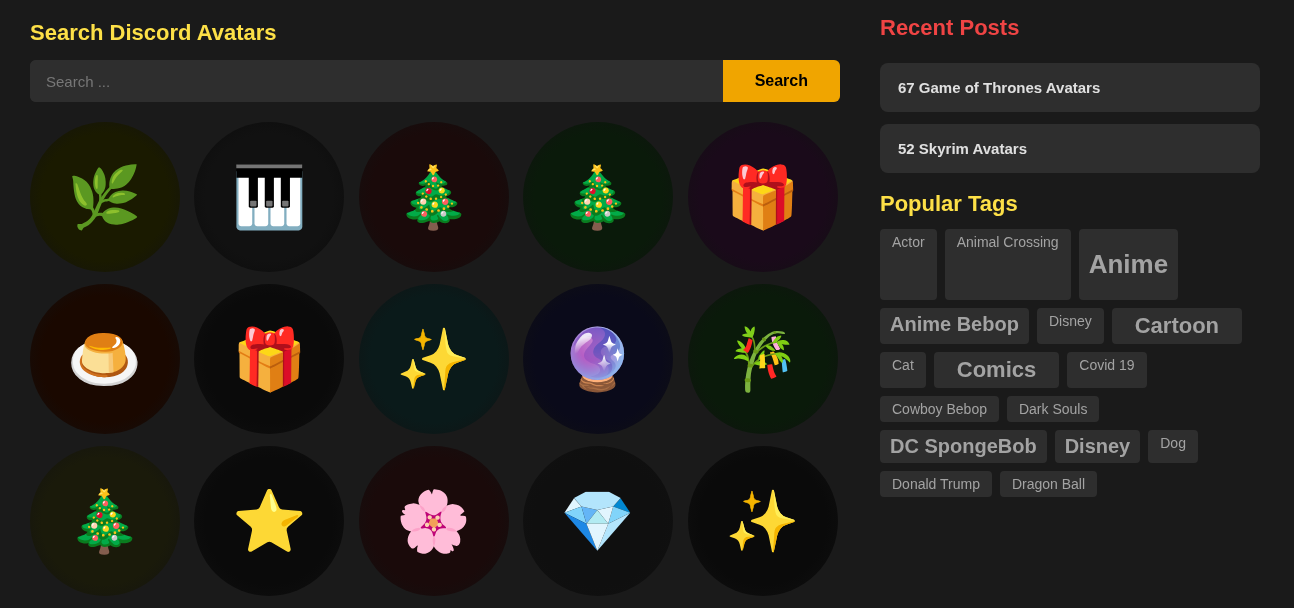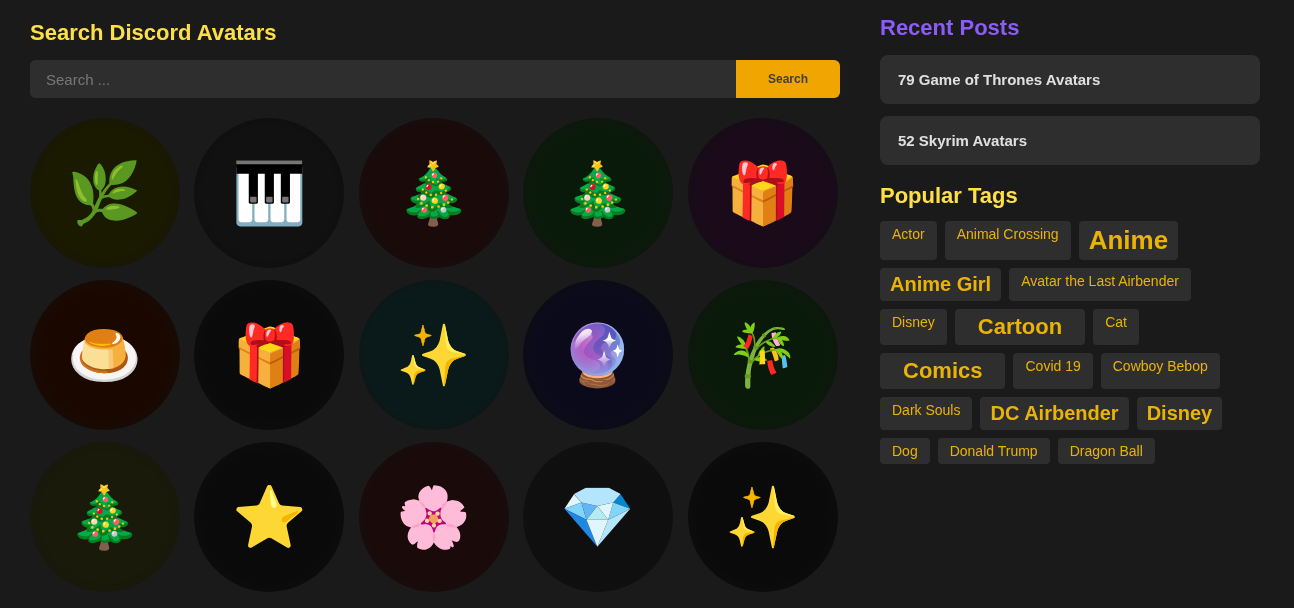--- a/index.html
+++ b/index.html
@@ -48,22 +48,22 @@
       border: none;
       color: #aaa;
       font-size: 15px;
       padding: 4px 16px;
       outline: none;
     }
     .search-input::placeholder { color: #777; }
     .search-button {
       background: #f0a500;
       border: none;
-      color: #404040;
-      font-size: 12px;
+      color: #000000;
+      font-size: 16px;
       font-weight: bold;
       padding: 12px 32px;
       cursor: pointer;
     }
 
     
     .avatar-grid {
       display: grid;
       grid-template-columns: repeat(5, 1fr);
       gap: 12px;
@@ -84,24 +84,24 @@
       height: 100%;
       border-radius: 50%;
       display: flex;
       align-items: center;
       justify-content: center;
       font-size: 60px;
     }
 
     
     .recent-posts-title {
-      color: #8b5cf6;
+      color: #ef4444;
       font-size: 22px;
       font-weight: bold;
-      margin-bottom: 14px;
+      margin-bottom: 22px;
     }
     .recent-post-item {
       background: #2e2e2e;
       border-radius: 8px;
       padding: 16px 18px;
       margin-bottom: 12px;
       color: #e0e0e0;
       font-size: 15px;
       font-weight: bold;
       cursor: pointer;
@@ -113,28 +113,28 @@
       font-weight: bold;
       margin: 18px 0 12px;
     }
     .tags-container {
       display: flex;
       flex-wrap: wrap;
       gap: 8px;
     }
     .tag {
       background: #2e2e2e;
-      color: #eab308;
+      color: #a3a3a3;
       border-radius: 4px;
       padding: 5px 12px;
       font-size: 14px;
       cursor: pointer;
       white-space: nowrap;
     }
-    .tag.large { font-size: 26px; font-weight: bold; padding: 4px 10px; }
+    .tag.large { font-size: 26px; font-weight: bold; padding: 20px 10px; }
     .tag.medium { font-size: 20px; font-weight: bold; padding: 5px 10px; }
     .tag.medium2 { font-size: 22px; font-weight: bold; padding: 5px 23px; }
 
     
     .av1 { background: radial-gradient(circle, #1a1a00 60%, #111); }
     .av2 { background: radial-gradient(circle, #111 60%, #0a0a0a); }
     .av3 { background: radial-gradient(circle, #1a0a0a 60%, #111); }
     .av4 { background: radial-gradient(circle, #0a1a0a 60%, #111); }
     .av5 { background: radial-gradient(circle, #1a0a1a 60%, #111); }
     .av6 { background: radial-gradient(circle, #1a0800 60%, #111); }
@@ -207,39 +207,38 @@
         <div class="avatar-circle av15">
           <div class="avatar-inner">✨</div>
         </div>
       </div>
   </div>
 
   <div class="sidebar">
     <h2 class="recent-posts-title">Recent Posts</h2>
 
     <div id="recent-posts-list">
-        <div class="recent-post-item">79 Game of Thrones Avatars</div>
+        <div class="recent-post-item">67 Game of Thrones Avatars</div>
         <div class="recent-post-item">52 Skyrim Avatars</div>
       </div>
 
     <h2 class="popular-tags-title">Popular Tags</h2>
 
     <div class="tags-container" id="tags-container">
         <span class="tag">Actor</span>
         <span class="tag">Animal Crossing</span>
         <span class="tag large">Anime</span>
-        <span class="tag medium">Anime Girl</span>
-        <span class="tag">Avatar the Last Airbender</span>
+        <span class="tag medium">Anime Bebop</span>
         <span class="tag">Disney</span>
         <span class="tag medium2">Cartoon</span>
         <span class="tag">Cat</span>
         <span class="tag medium2">Comics</span>
         <span class="tag">Covid 19</span>
         <span class="tag">Cowboy Bebop</span>
         <span class="tag">Dark Souls</span>
-        <span class="tag medium">DC Airbender</span>
+        <span class="tag medium">DC SpongeBob</span>
         <span class="tag medium">Disney</span>
         <span class="tag">Dog</span>
         <span class="tag">Donald Trump</span>
         <span class="tag">Dragon Ball</span>
       </div>
   </div>
 </div>
 
 </body></html>

